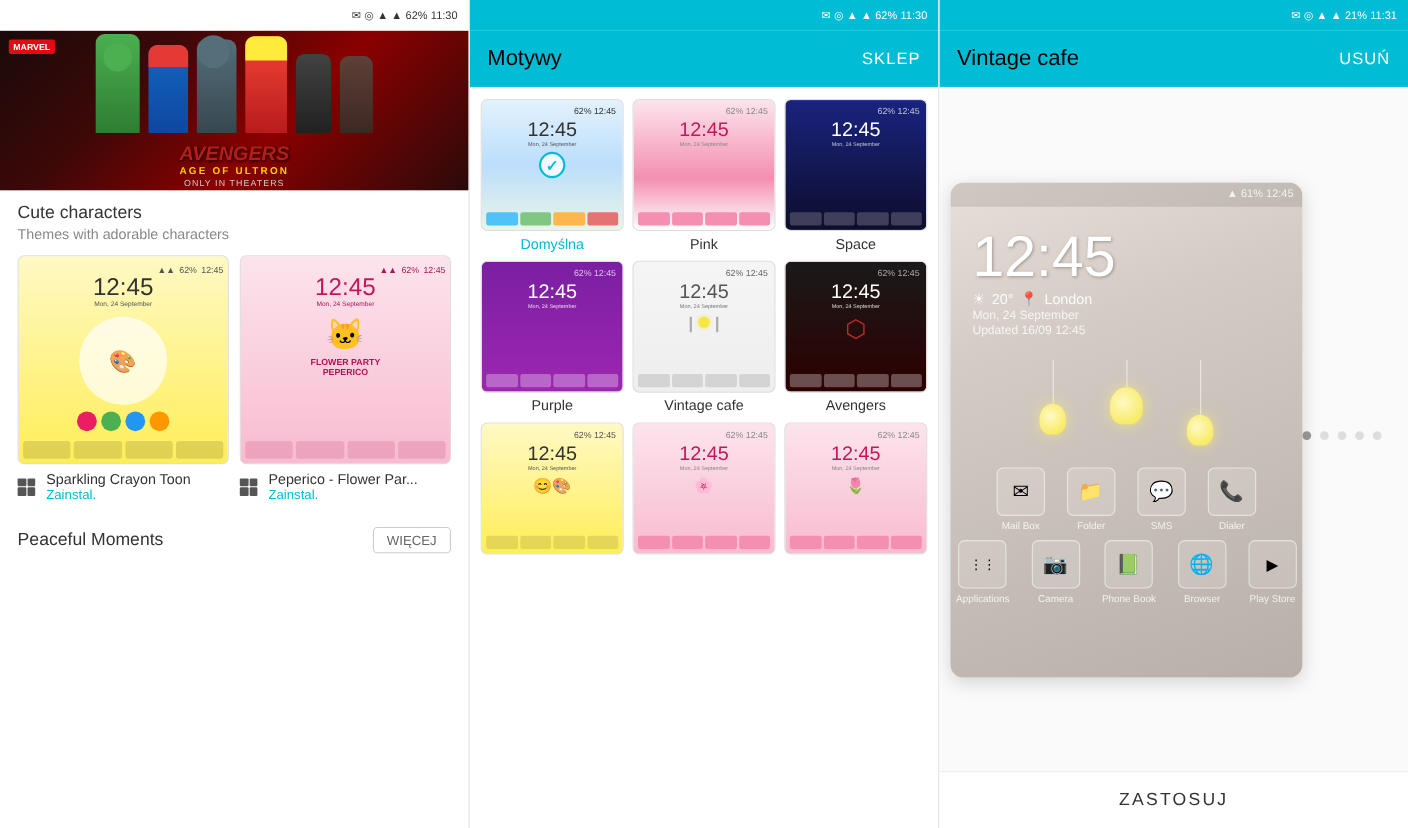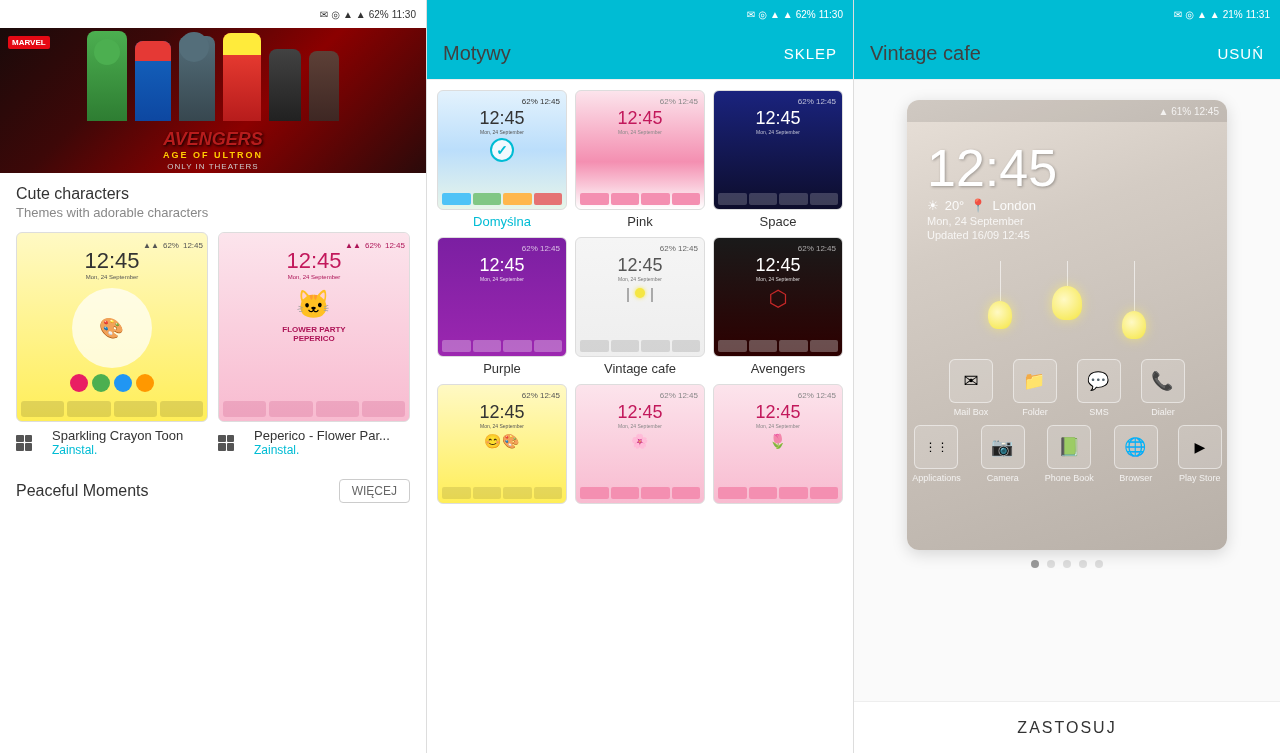--- a/index.html
+++ b/index.html
@@ -71,21 +71,21 @@
     }
     .header.teal { background: #00bcd4; }
     .header-title {
       font-size: 20px;
       font-weight: 400;
       color: #333;
       display: flex;
       align-items: center;
       gap: 6px;
     }
-    .header-title.white { color: #404040; }
+    .header-title.white { color: #000000; }
     .header-action {
       font-size: 14px;
       color: #00bcd4;
       font-weight: 500;
       letter-spacing: 0.5px;
     }
     .header-action.white { color: #fff; font-size: 15px; letter-spacing: 1px; }
     .chevron-down { 
       width: 0; height: 0;
       border-left: 5px solid transparent;
@@ -154,21 +154,21 @@
       border-radius: 6px;
       overflow: hidden;
       border: 1px solid #ddd;
     }
     .theme-thumb.yellow { background: linear-gradient(180deg, #fff9c4 0%, #ffee58 100%); }
     .theme-thumb.pink { background: linear-gradient(180deg, #fce4ec 0%, #f8bbd0 100%); }
 
     .theme-info {
       display: flex;
       align-items: center;
-      gap: 20px;
+      gap: 10px;
       padding: 6px 0 2px;
     }
     .theme-name {
       font-size: 13px;
       color: #333;
       font-weight: 400;
     }
     .install-link {
       font-size: 12px;
       color: #00bcd4;
@@ -266,21 +266,20 @@
       font-size: 14px;
       font-weight: bold;
     }
 
     
     .vintage-content {
       flex: 1;
       overflow: hidden;
       background: #fafafa;
       display: flex;
-      flex-direction: column;
       align-items: center;
       padding: 20px 10px;
     }
     .vintage-mockup {
       width: 320px;
       height: 450px;
       background: linear-gradient(160deg, #e8e0d8 0%, #d4ccc4 30%, #c8c0b8 60%, #b8b0a8 100%);
       border-radius: 12px;
       overflow: hidden;
       position: relative;

